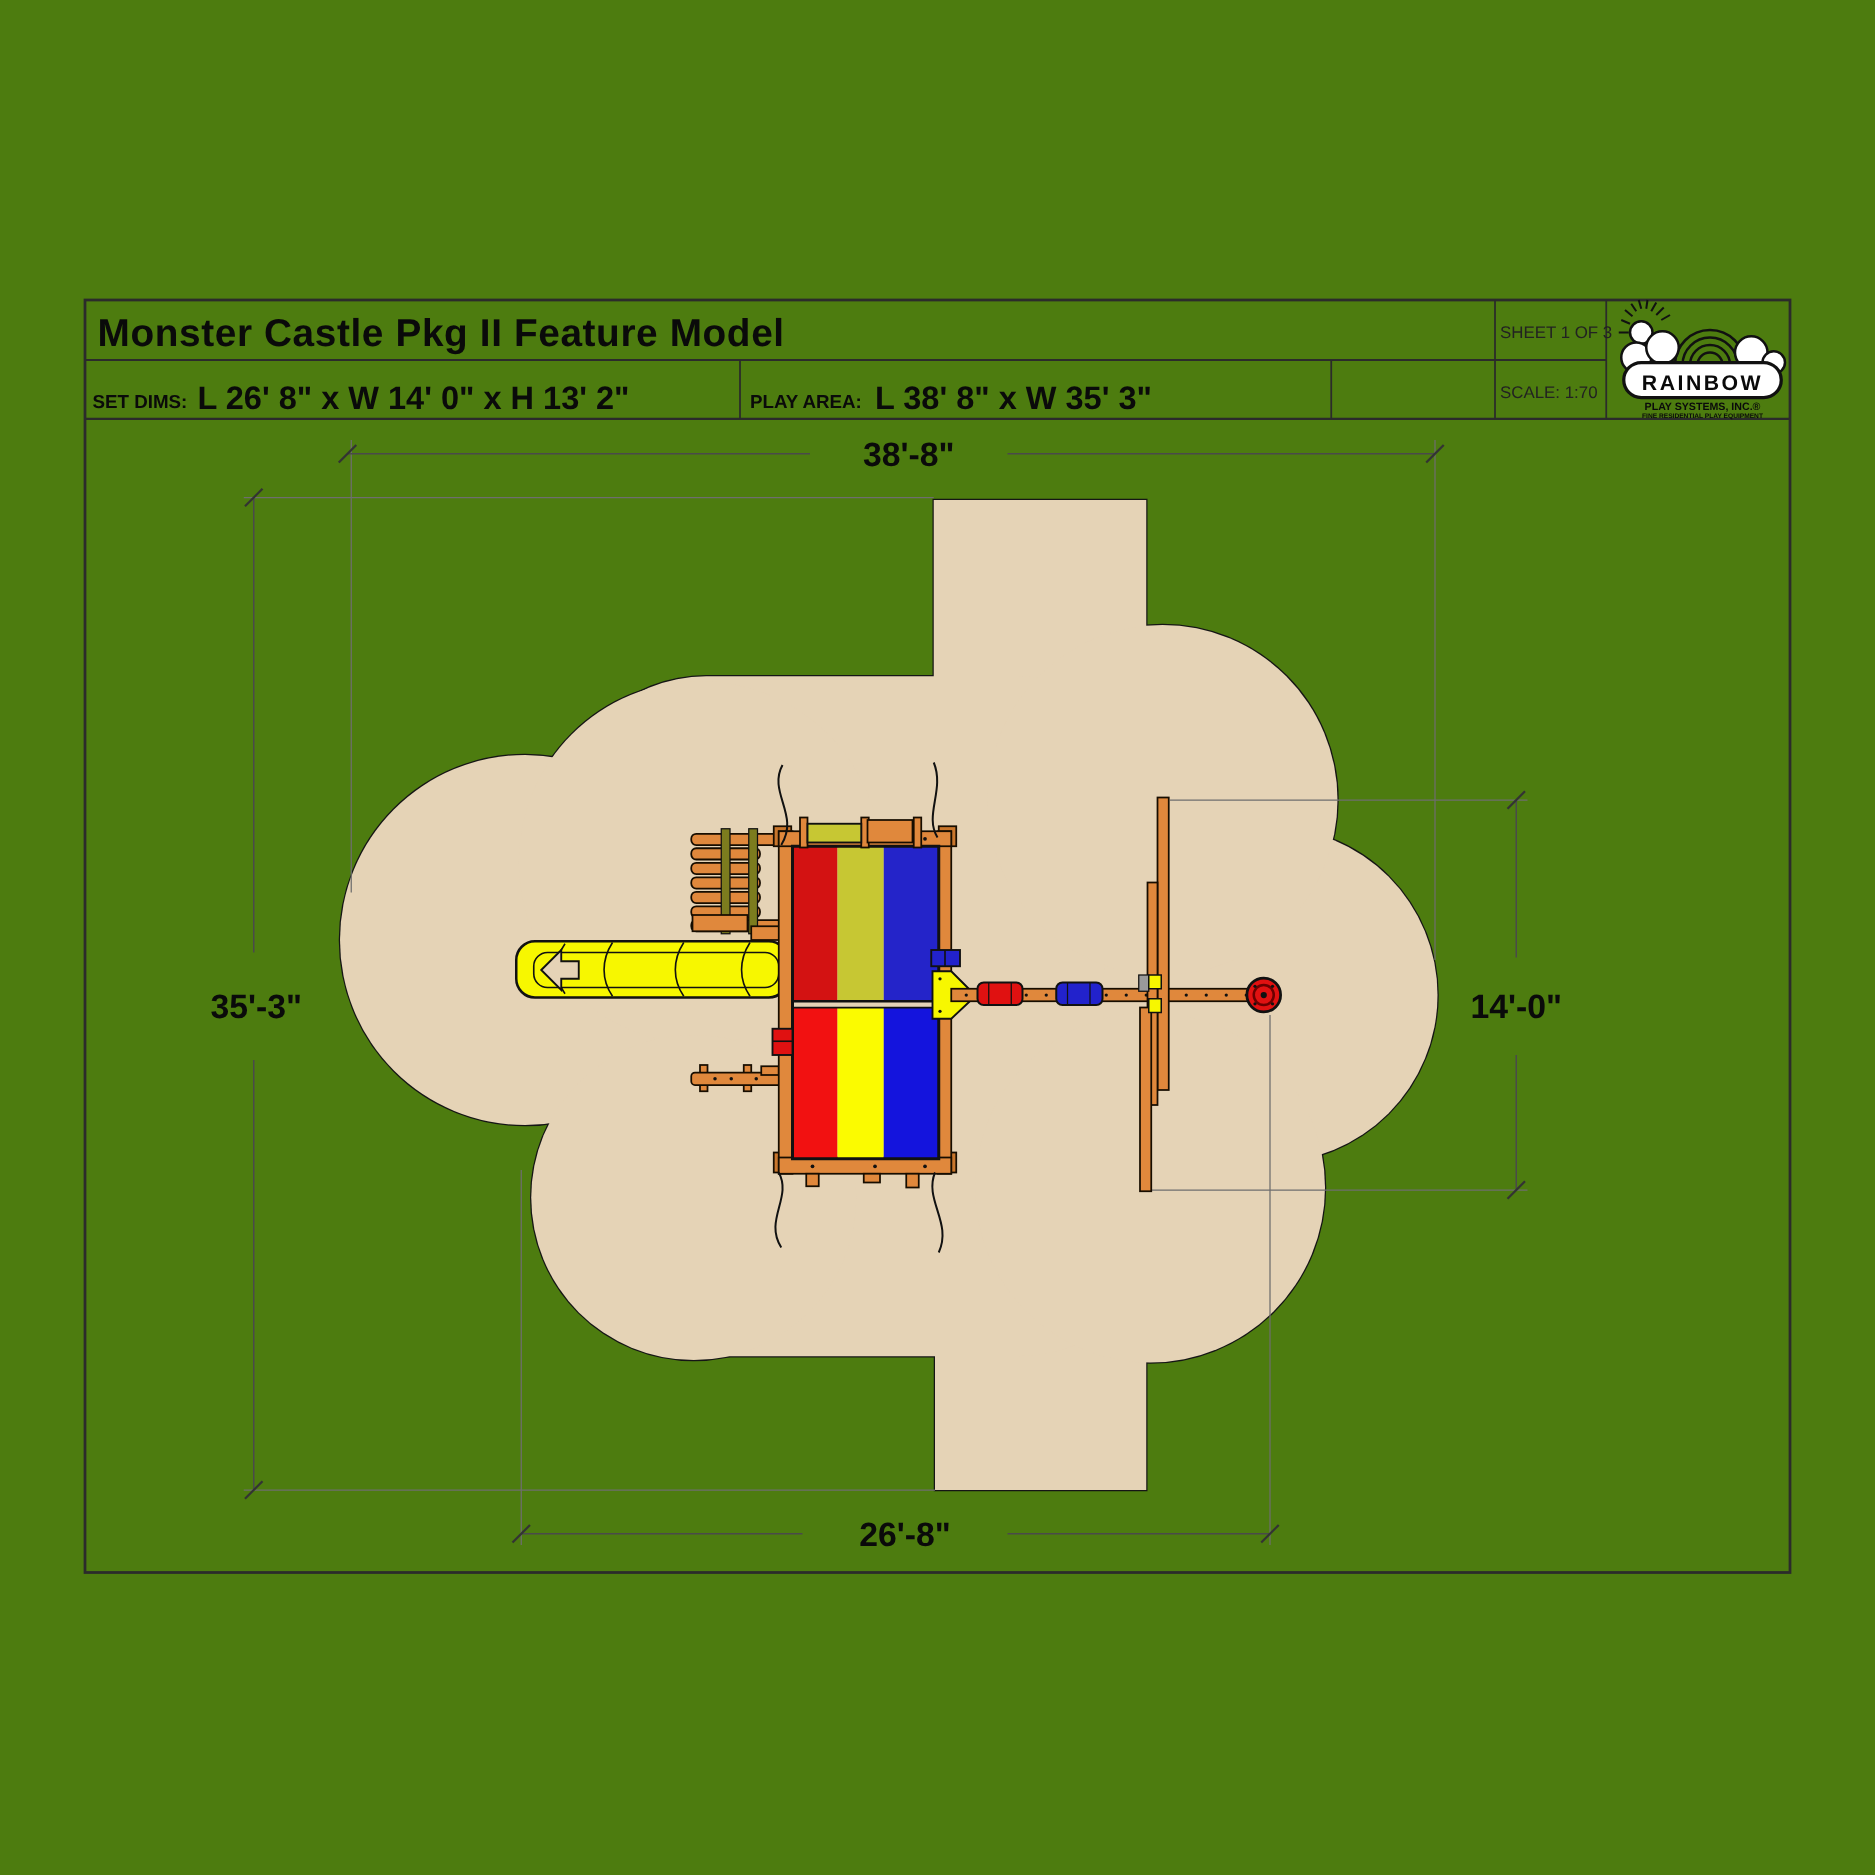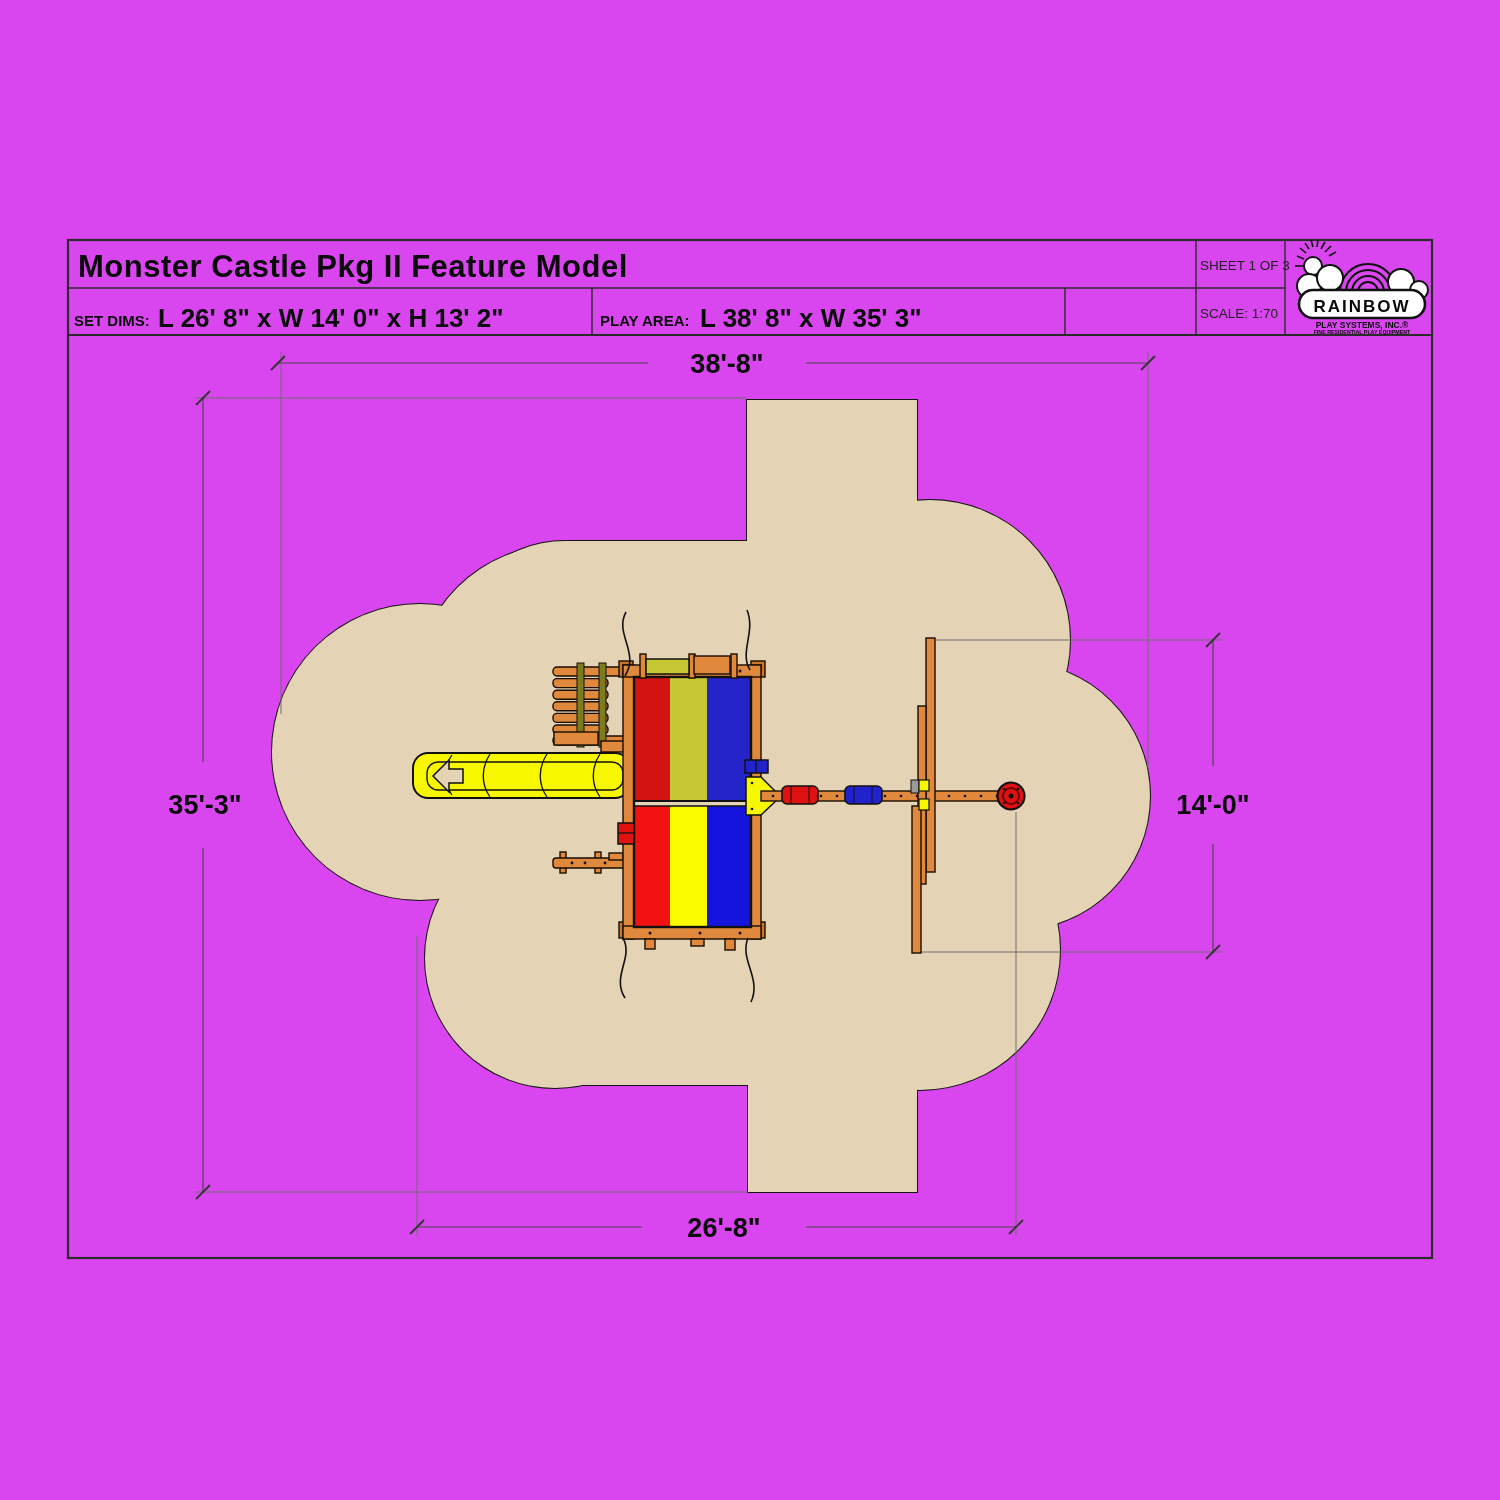--- a/index.html
+++ b/index.html
@@ -1,16 +1,16 @@
 <!DOCTYPE html>
 <html><head>
 <meta charset="utf-8">
 <style>
   html,body{margin:0;padding:0;background:#ffffff;width:1500px;height:1500px;}
-  .sheet{position:relative;width:1500px;height:1500px;background:#d946ef;overflow:hidden;}
+  .sheet{position:relative;width:1500px;height:1500px;background:#4d7c0f;overflow:hidden;}
   svg{position:absolute;left:0;top:0;}
   text{font-family:"Liberation Sans", sans-serif;fill:#0a0a0a;}
   .title-txt{font-size:31px;font-weight:bold;letter-spacing:.5px;}
   .lbl-txt{font-size:15px;font-weight:bold;}
   .val-txt{font-size:26px;font-weight:bold;}
   .small-txt{font-size:13.5px;font-weight:normal;fill:#222;}
   .dim-txt{font-size:27px;font-weight:bold;}
   .logo-brand{font-size:17px;font-weight:bold;letter-spacing:2px;text-anchor:middle;}
   .logo-co{font-size:8.5px;font-weight:bold;text-anchor:middle;}
   .logo-tag{font-size:5.3px;font-weight:bold;text-anchor:middle;}

